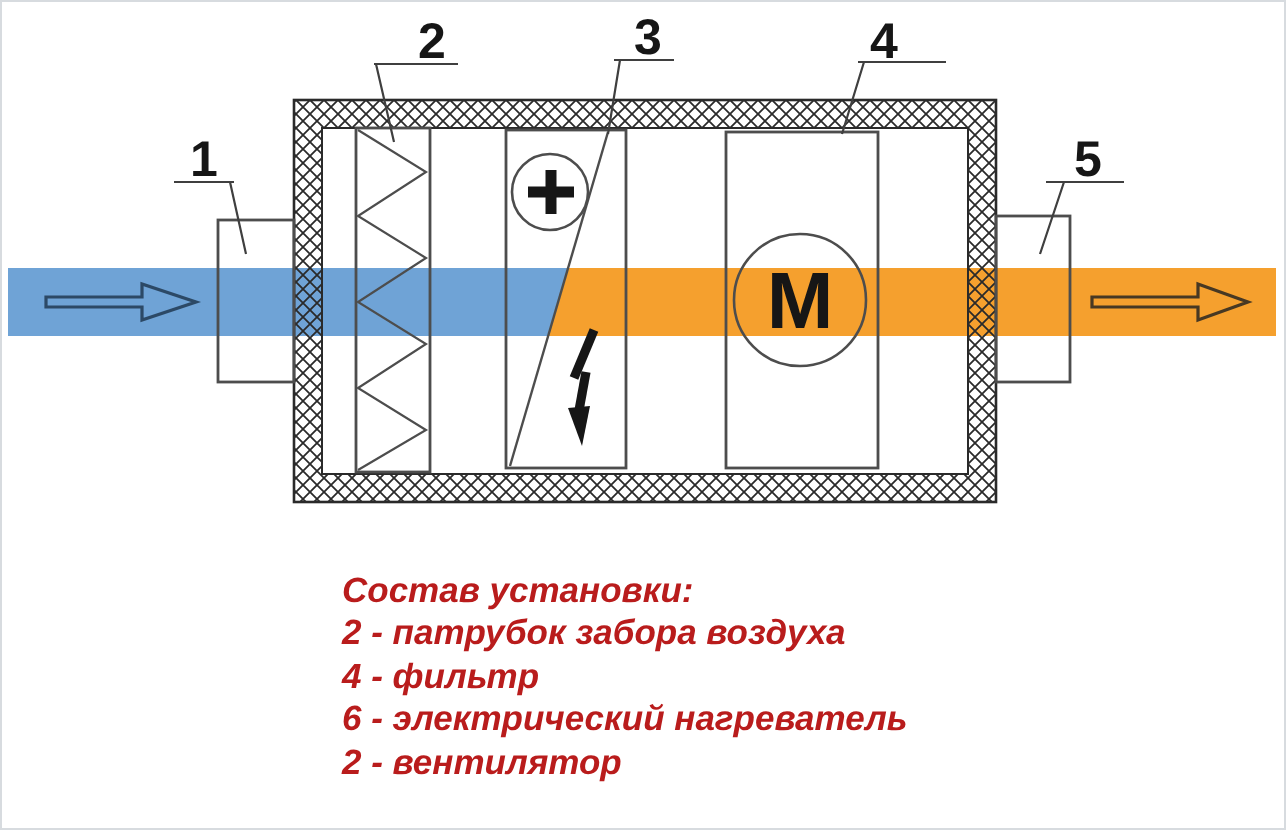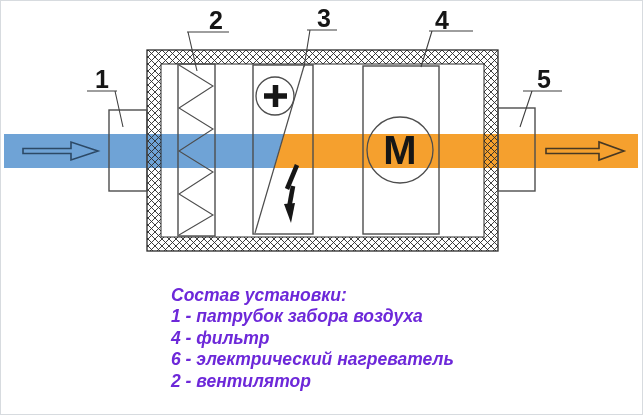--- a/index.html
+++ b/index.html
@@ -26,21 +26,21 @@
     fill:#161616;
   }
   .legend {
     position:absolute;
     left:170px; top:284px;
     font-family:"Liberation Sans", sans-serif;
     font-style:italic;
     font-weight:700;
     font-size:17.5px;
     line-height:21.4px;
-    color:#6d28d9;
+    color:#b91c1c;
     white-space:nowrap;
   }
 </style>
 </head>
 <body>
 
 <div class="stage">
 
   <svg width="643" height="415" viewBox="0 0 643 415">
     <defs>
@@ -90,19 +90,19 @@
 
     <text x="101" y="87" text-anchor="middle" class="callout-num">1</text>
     <text x="215" y="28" text-anchor="middle" class="callout-num">2</text>
     <text x="323" y="26" text-anchor="middle" class="callout-num">3</text>
     <text x="441" y="28" text-anchor="middle" class="callout-num">4</text>
     <text x="543" y="87" text-anchor="middle" class="callout-num">5</text>
   </svg>
 
   <div class="legend">
     <div>Состав установки:</div>
-    <div>1 - патрубок забора воздуха</div>
+    <div>2 - патрубок забора воздуха</div>
     <div>4 - фильтр</div>
     <div>6 - электрический нагреватель</div>
     <div>2 - вентилятор</div>
   </div>
 
 </div>
 
 </body></html>

